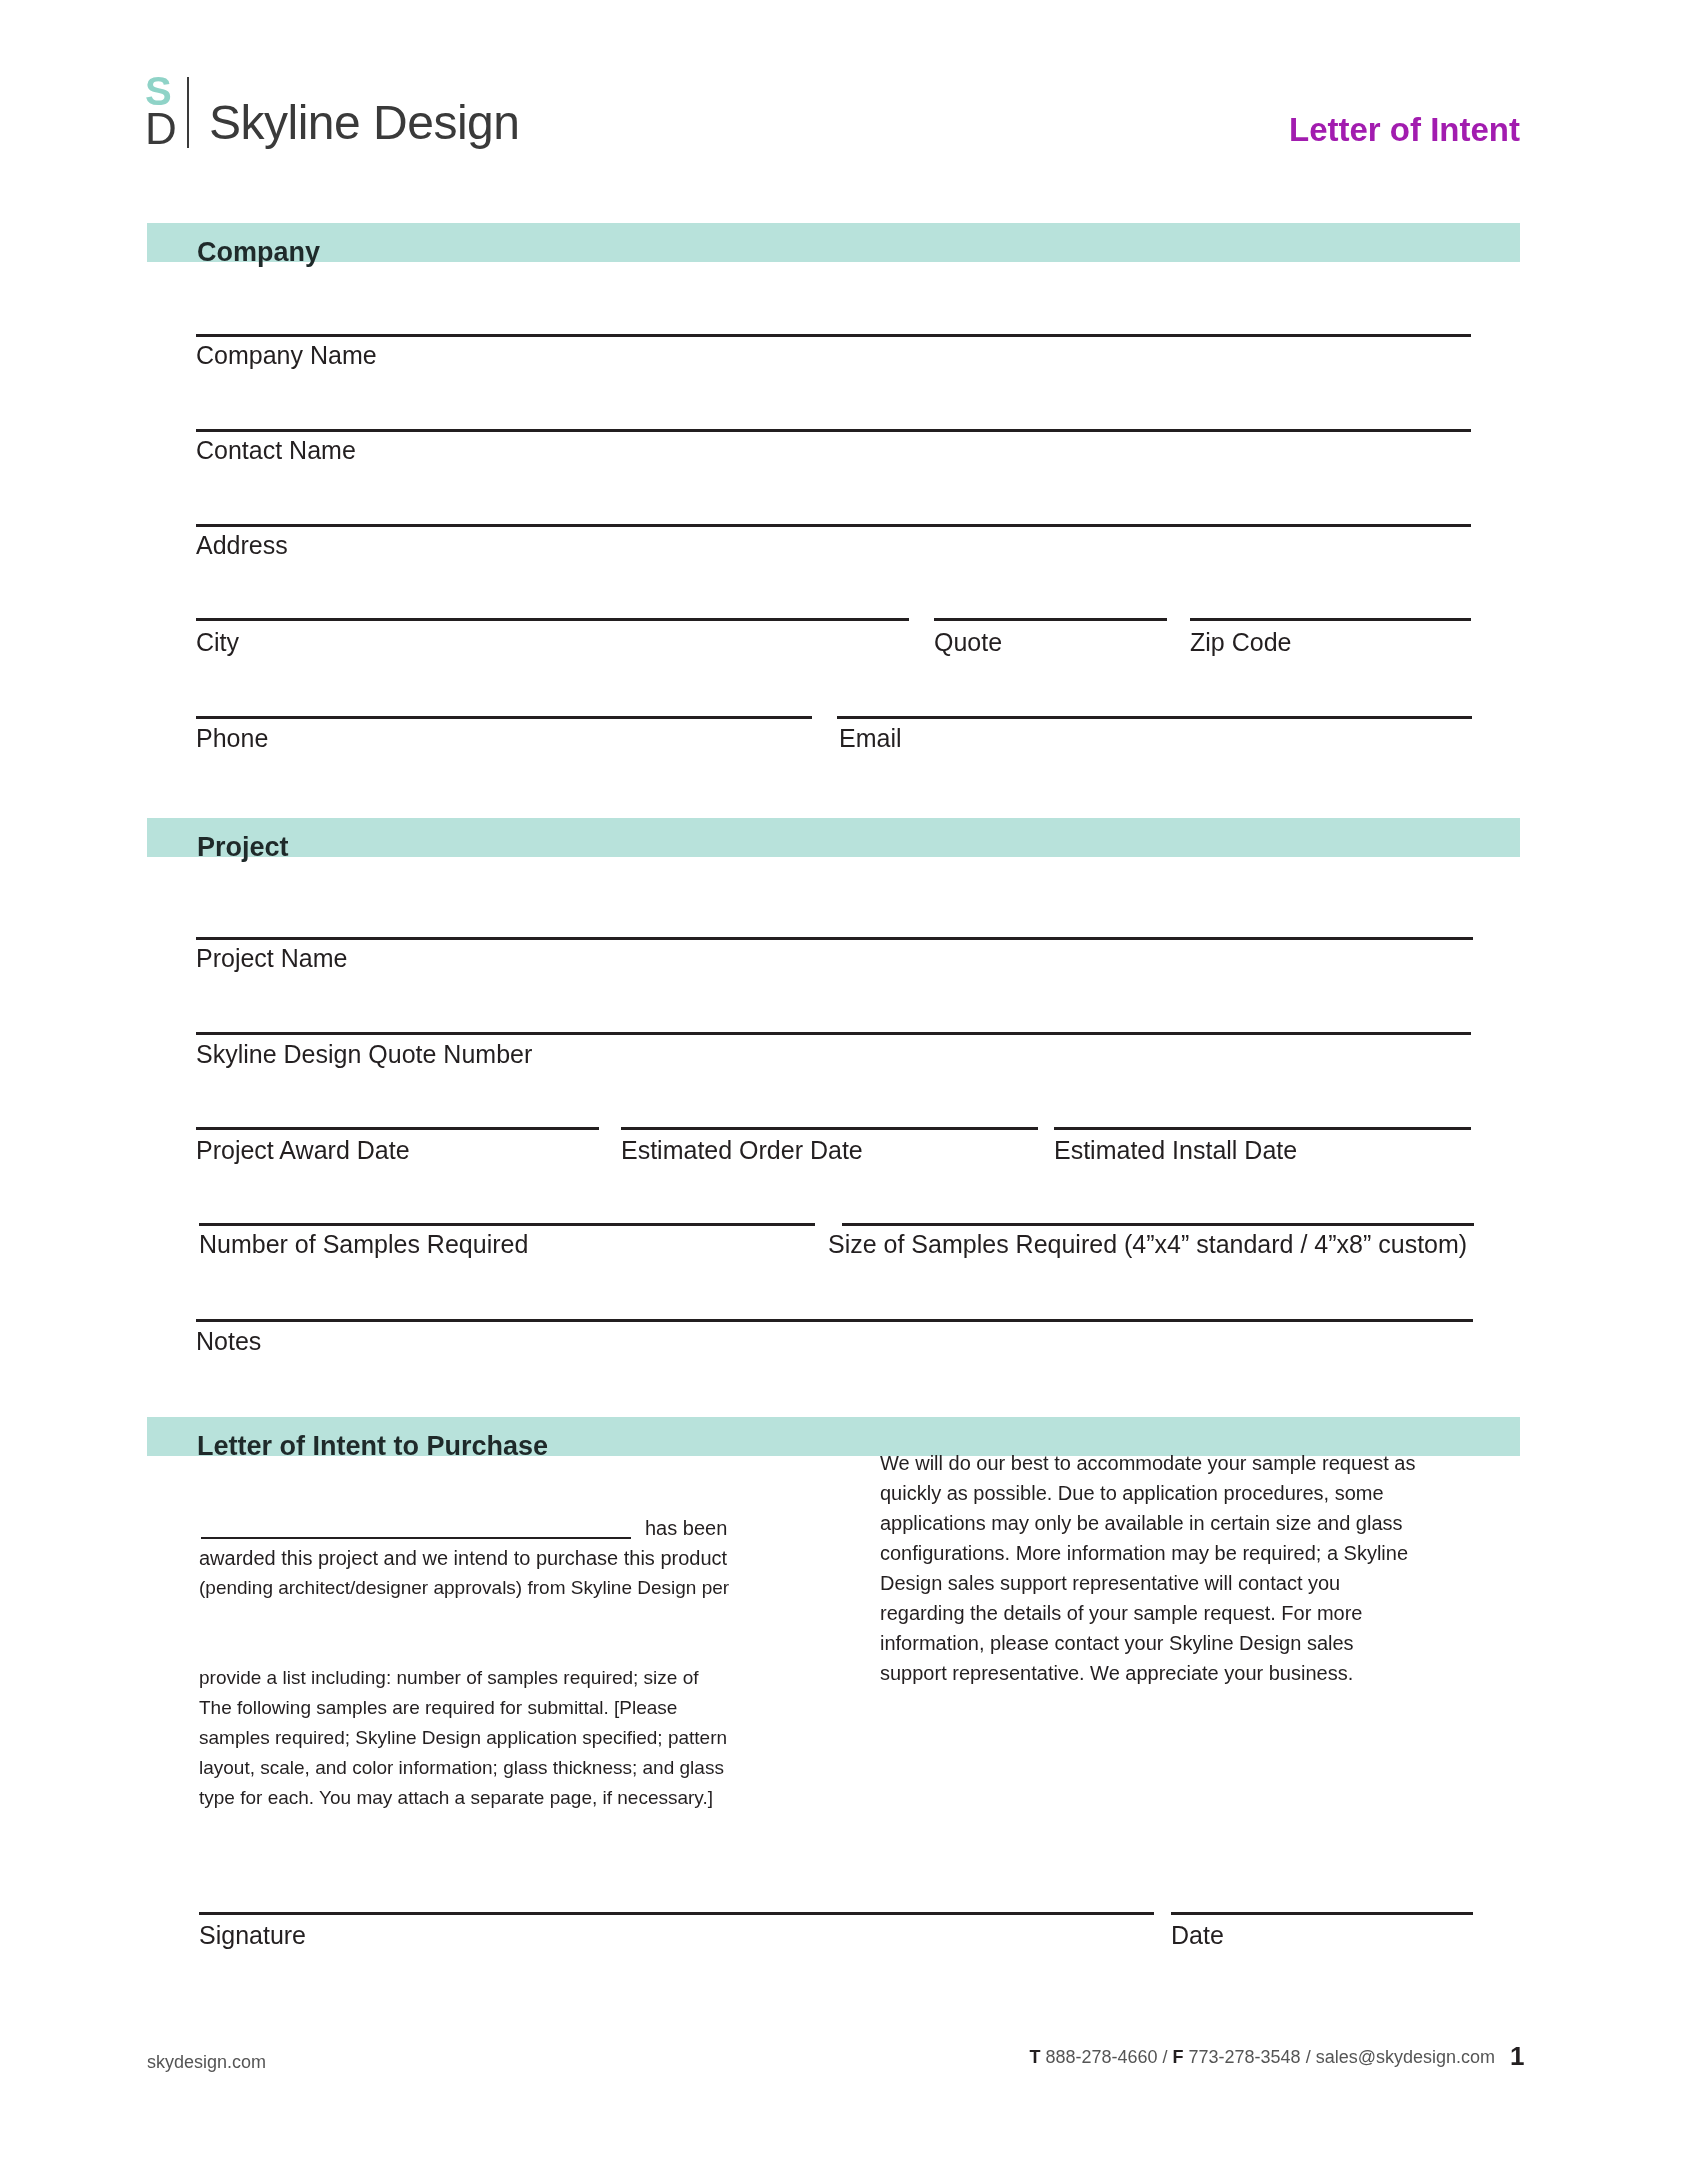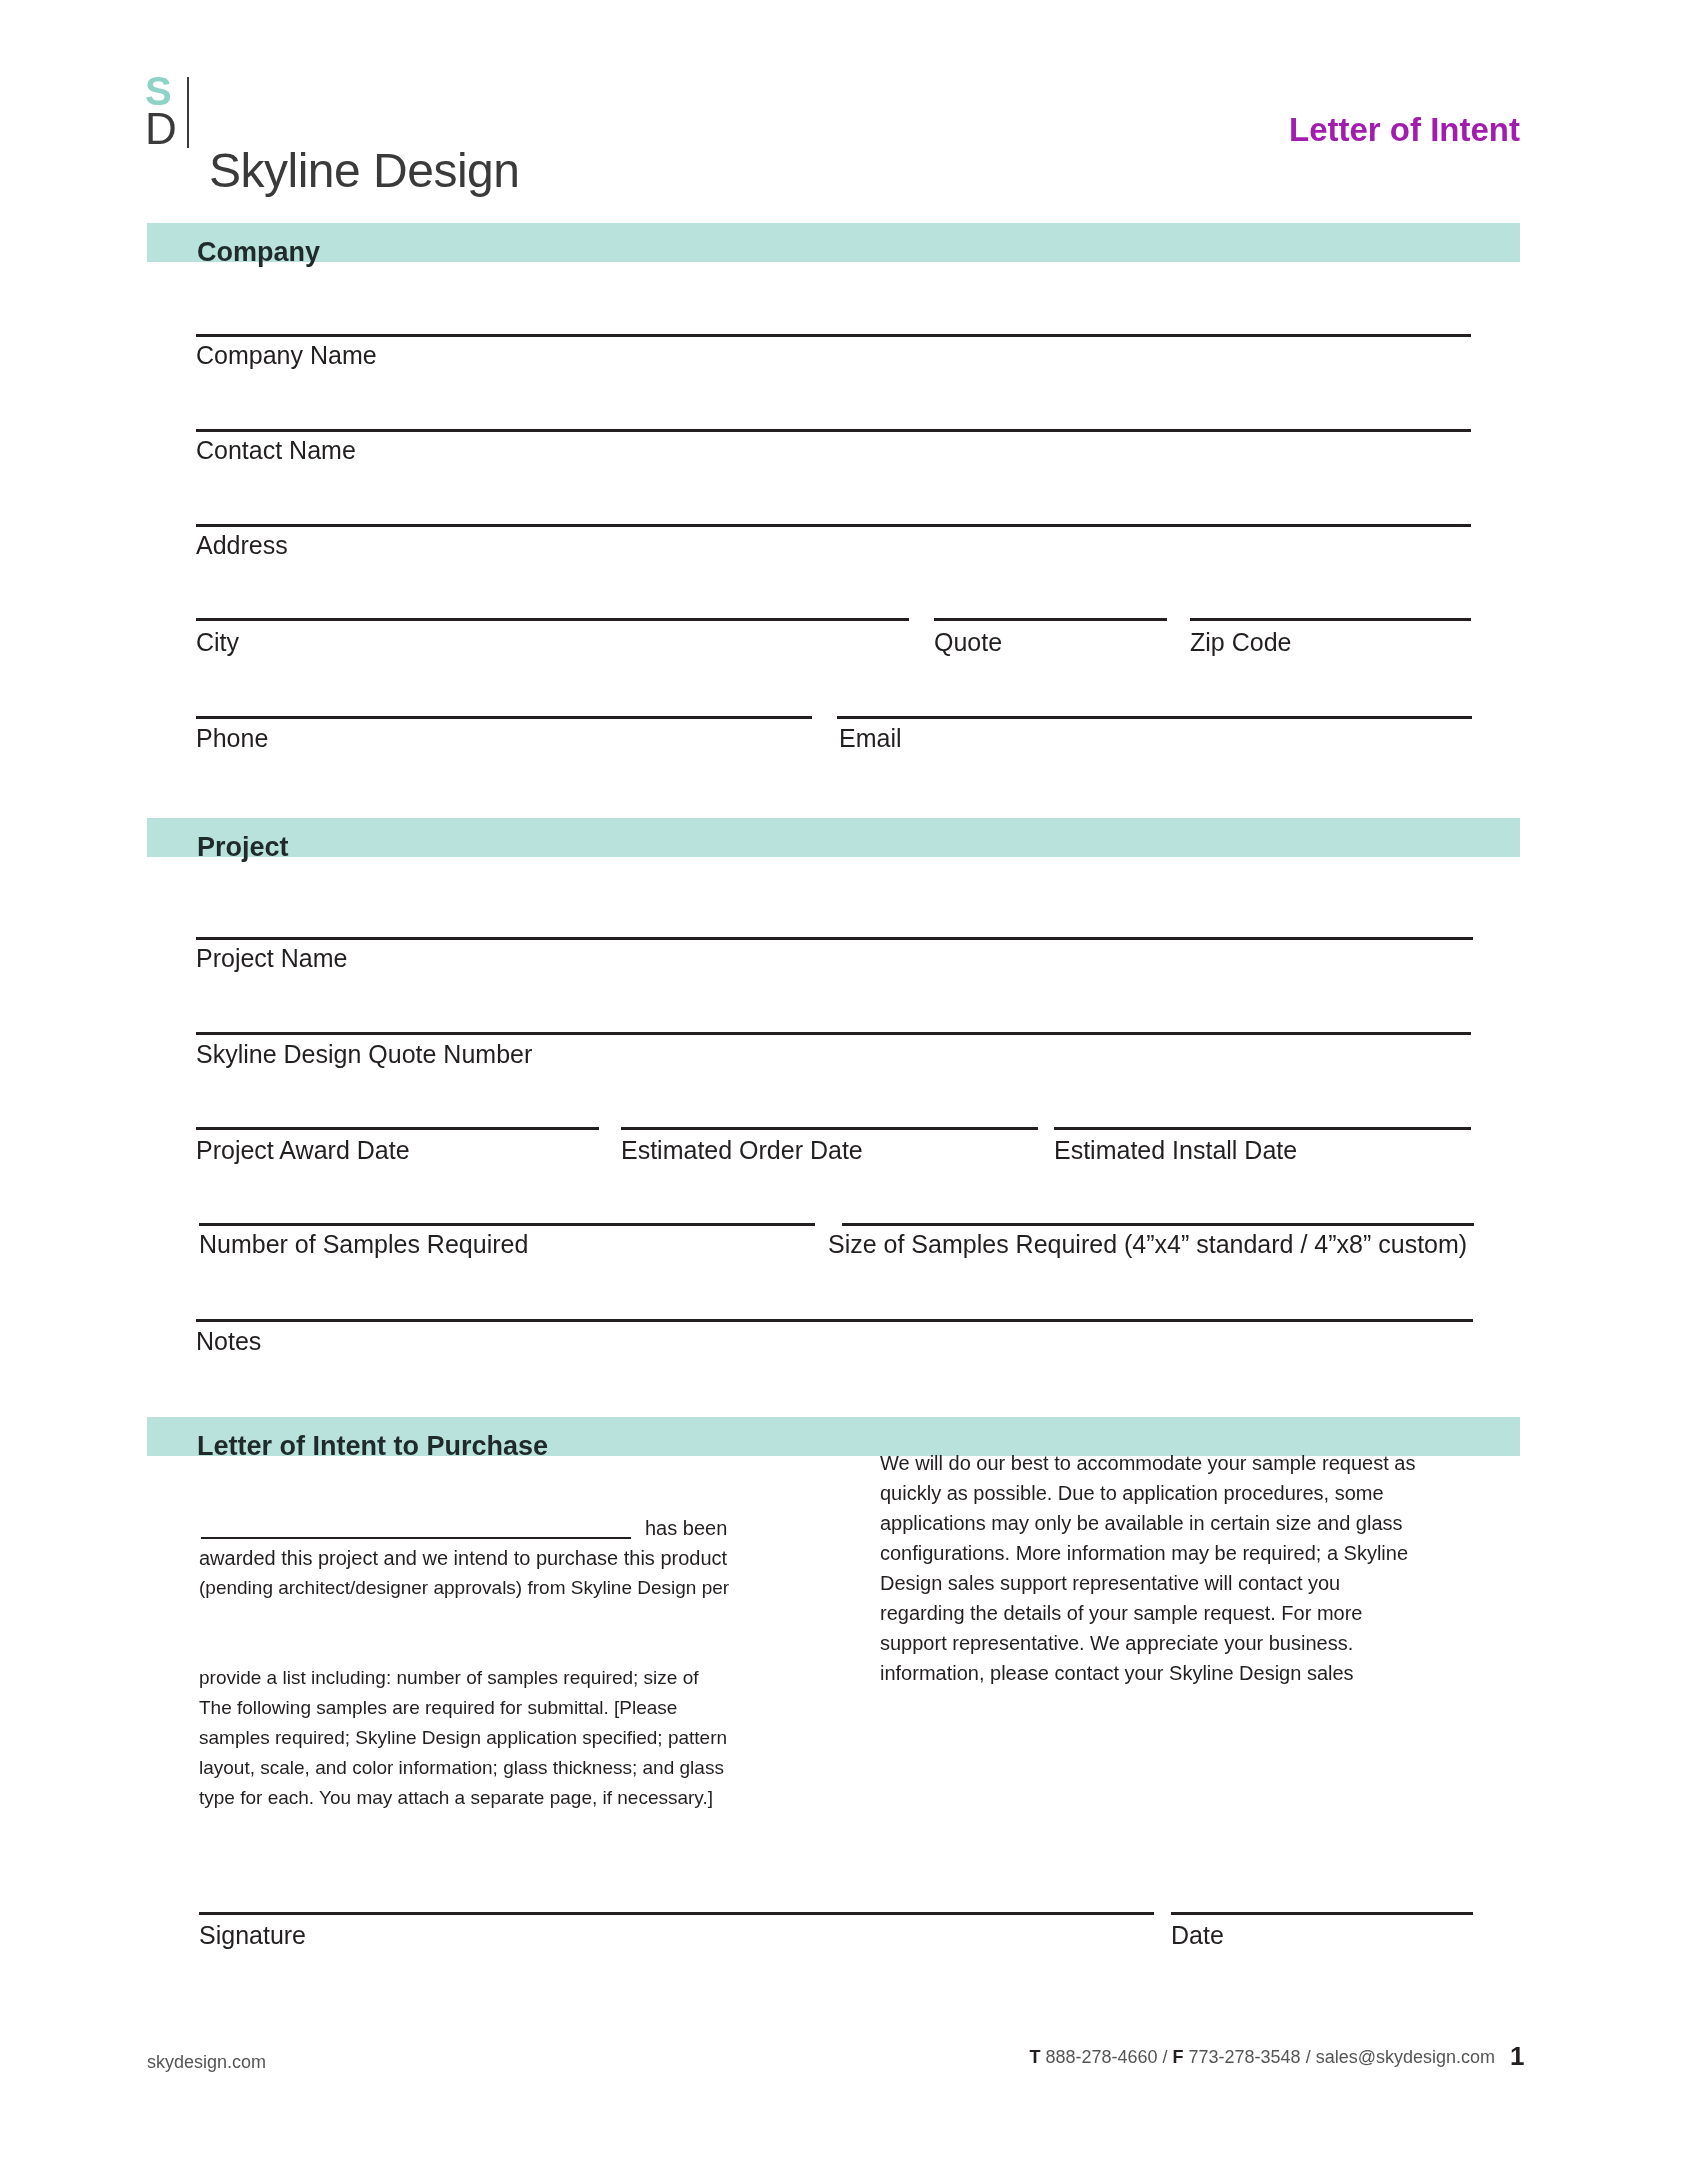--- a/index.html
+++ b/index.html
@@ -1,21 +1,21 @@
 <!DOCTYPE html>
 <html><head>
 <meta charset="utf-8">
 <style>
   html,body{margin:0;padding:0;background:#fff;}
   body{width:1683px;height:2178px;position:relative;overflow:hidden;font-family:"Liberation Sans",sans-serif;color:#231f20;}
   .abs{position:absolute;}
   .logo-s{left:145px;top:71px;font-size:40px;font-weight:bold;color:#8fd3c7;line-height:1;}
   .logo-d{left:145px;top:107px;font-size:44px;color:#3a3a3a;line-height:1;font-weight:300;}
   .logo-bar{left:187px;top:77px;width:2px;height:71px;background:#3a3a3a;}
-  .logo-text{left:209px;top:99px;font-size:48px;color:#3a3a3a;line-height:1;letter-spacing:-0.5px;margin-top:48px;}
+  .logo-text{left:209px;top:99px;font-size:48px;color:#3a3a3a;line-height:1;letter-spacing:-0.5px;}
   .doc-title{right:163px;top:113px;font-size:33px;font-weight:bold;color:#a21caf;line-height:1;}
   .band{left:147px;width:1373px;height:39px;background:#b8e2db;}
   .band span{position:absolute;left:50px;top:16px;font-size:27px;font-weight:bold;color:#1f2a2a;line-height:1;}
   .line{height:3px;background:#231f20;}
   .lbl{font-size:25px;line-height:1;color:#231f20;}
   .para{font-size:20px;line-height:30px;color:#231f20;}
   .para.small{font-size:19px;}
   .footer{font-size:18px;color:#555;line-height:1;}
   .page-num{font-size:26px;font-weight:bold;color:#231f20;line-height:1;}
 </style>
@@ -96,22 +96,22 @@
   <div>type for each. You may attach a separate page, if necessary.]</div>
 </div>
 
 <div class="abs para" style="left:880px;top:1448px;width:614px">
   <div>We will do our best to accommodate your sample request as</div>
   <div>quickly as possible. Due to application procedures, some</div>
   <div>applications may only be available in certain size and glass</div>
   <div>configurations. More information may be required; a Skyline</div>
   <div>Design sales support representative will contact you</div>
   <div>regarding the details of your sample request. For more</div>
+  <div>information, please contact your Skyline Design sales</div>
   <div>support representative. We appreciate your business.</div>
-  <div>information, please contact your Skyline Design sales</div>
 </div>
 
 <div class="abs line" style="left:199px;top:1912px;width:955px"></div>
 <div class="abs lbl" style="left:199px;top:1923px">Signature</div>
 <div class="abs line" style="left:1171px;top:1912px;width:302px"></div>
 <div class="abs lbl" style="left:1171px;top:1923px">Date</div>
 
 <div class="abs footer" style="left:147px;top:2053px">skydesign.com</div>
 <div class="abs footer" style="right:188px;top:2048px;white-space:nowrap">
   <b style="color:#231f20">T</b>

